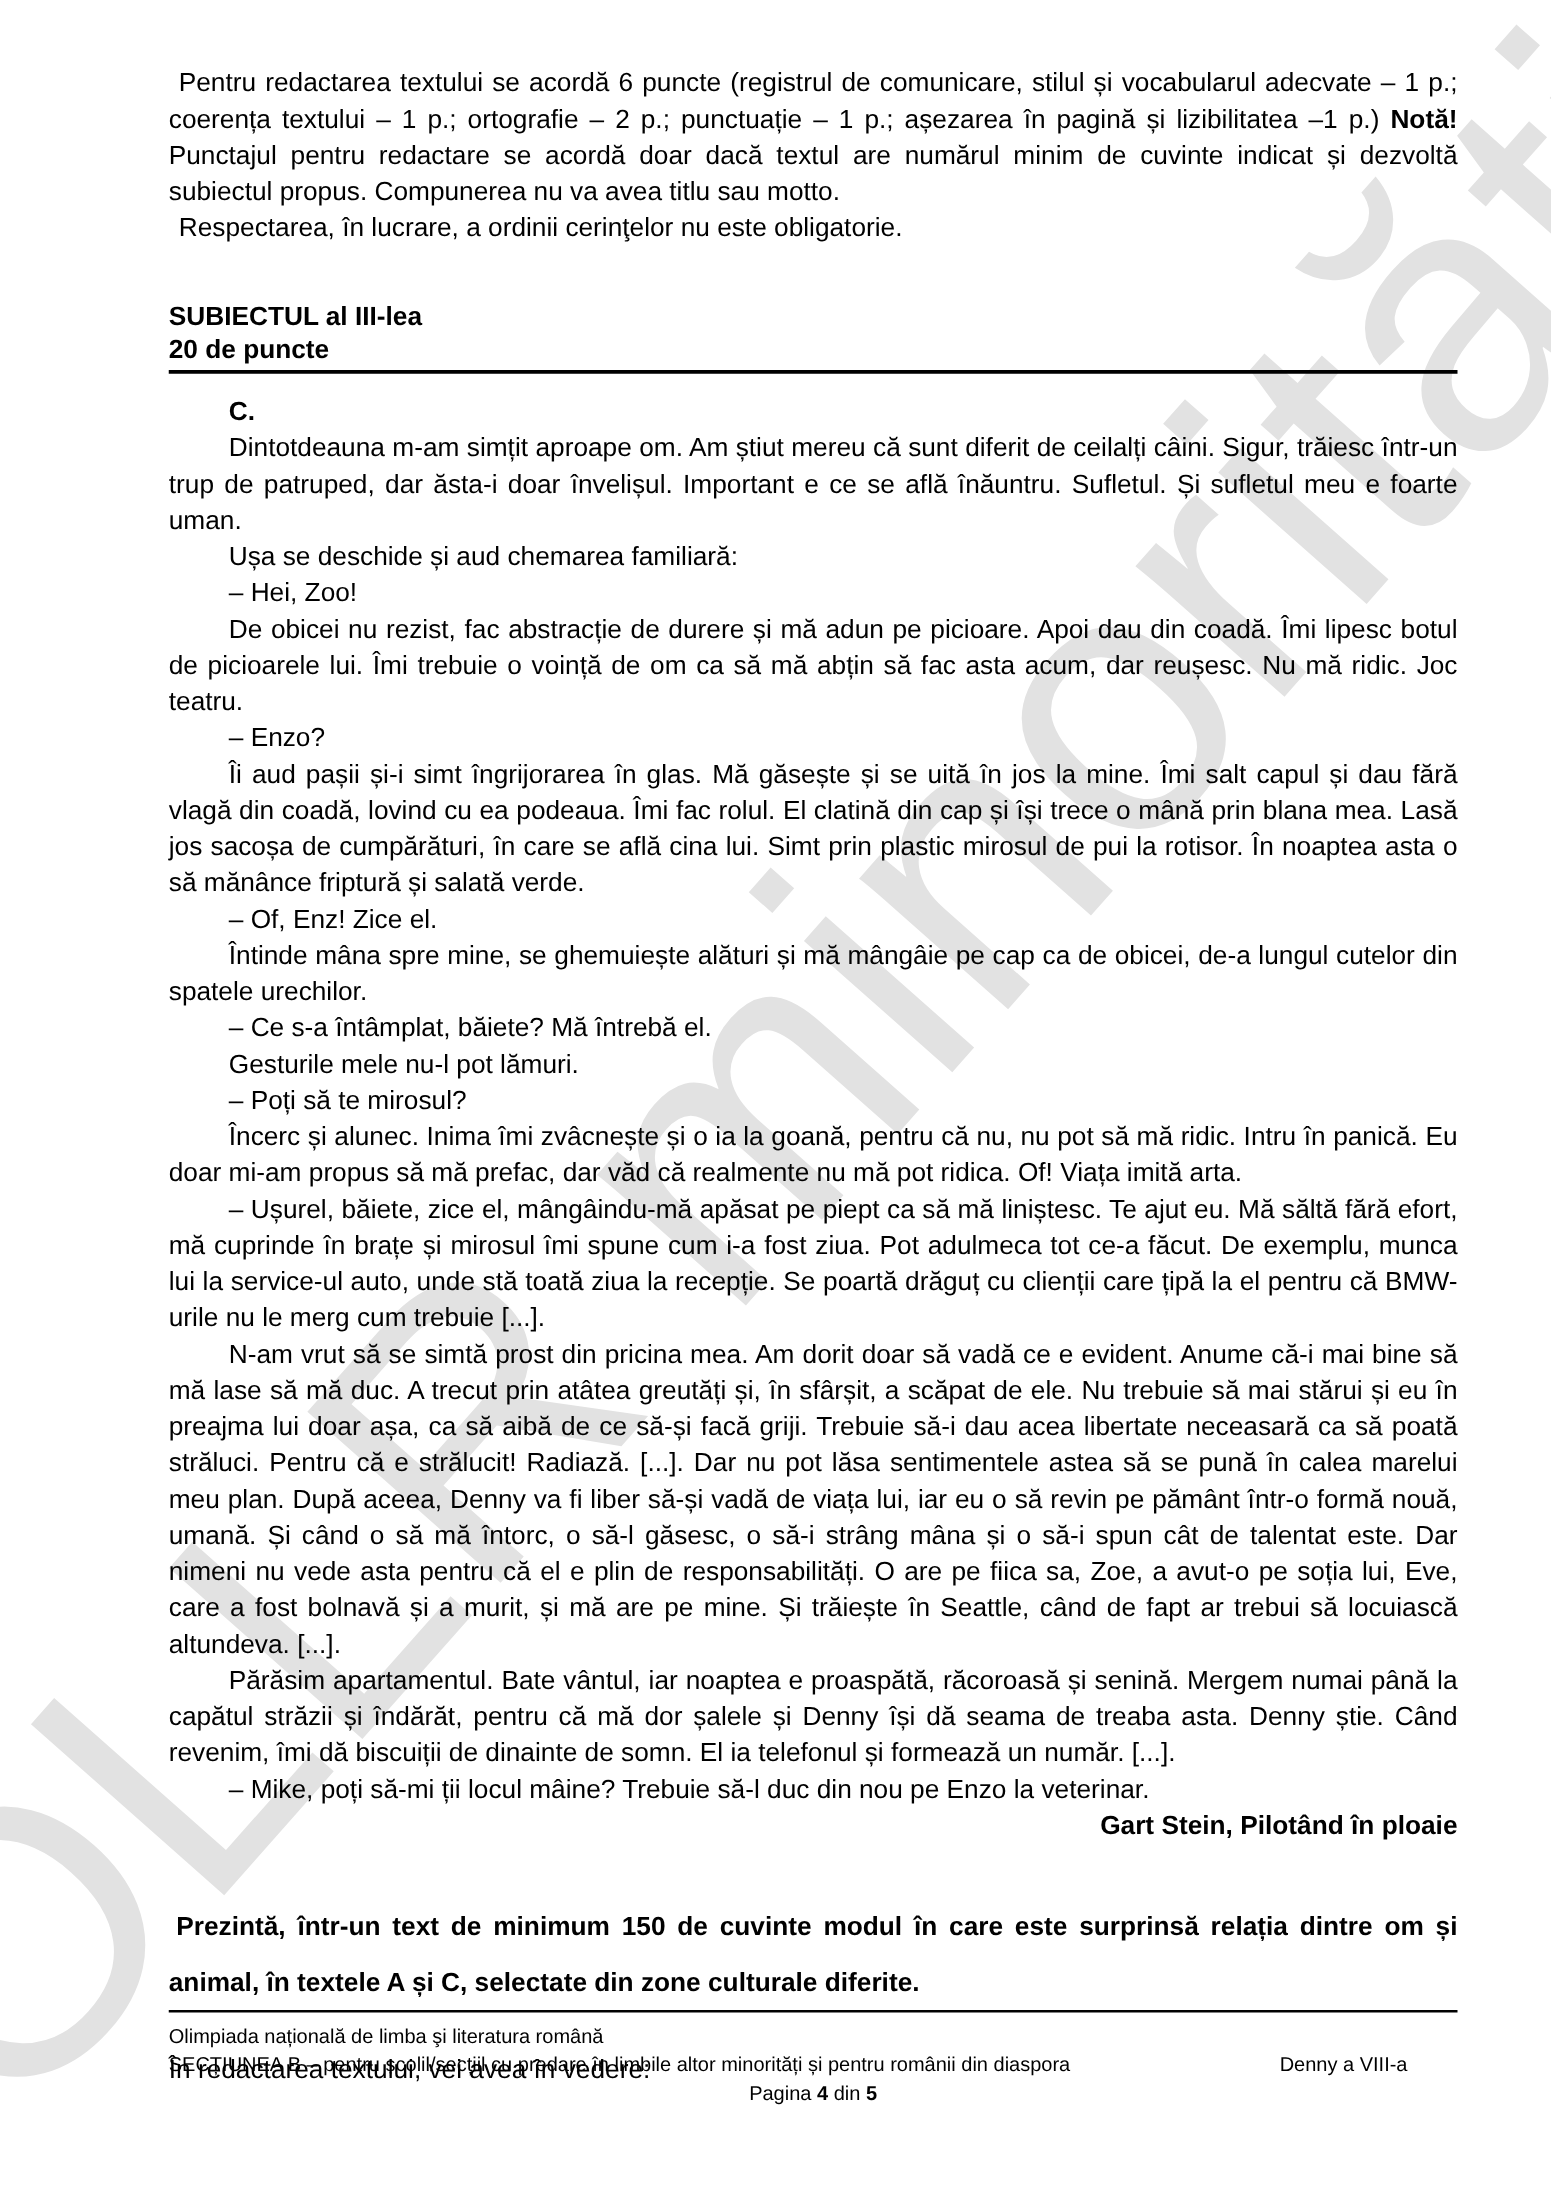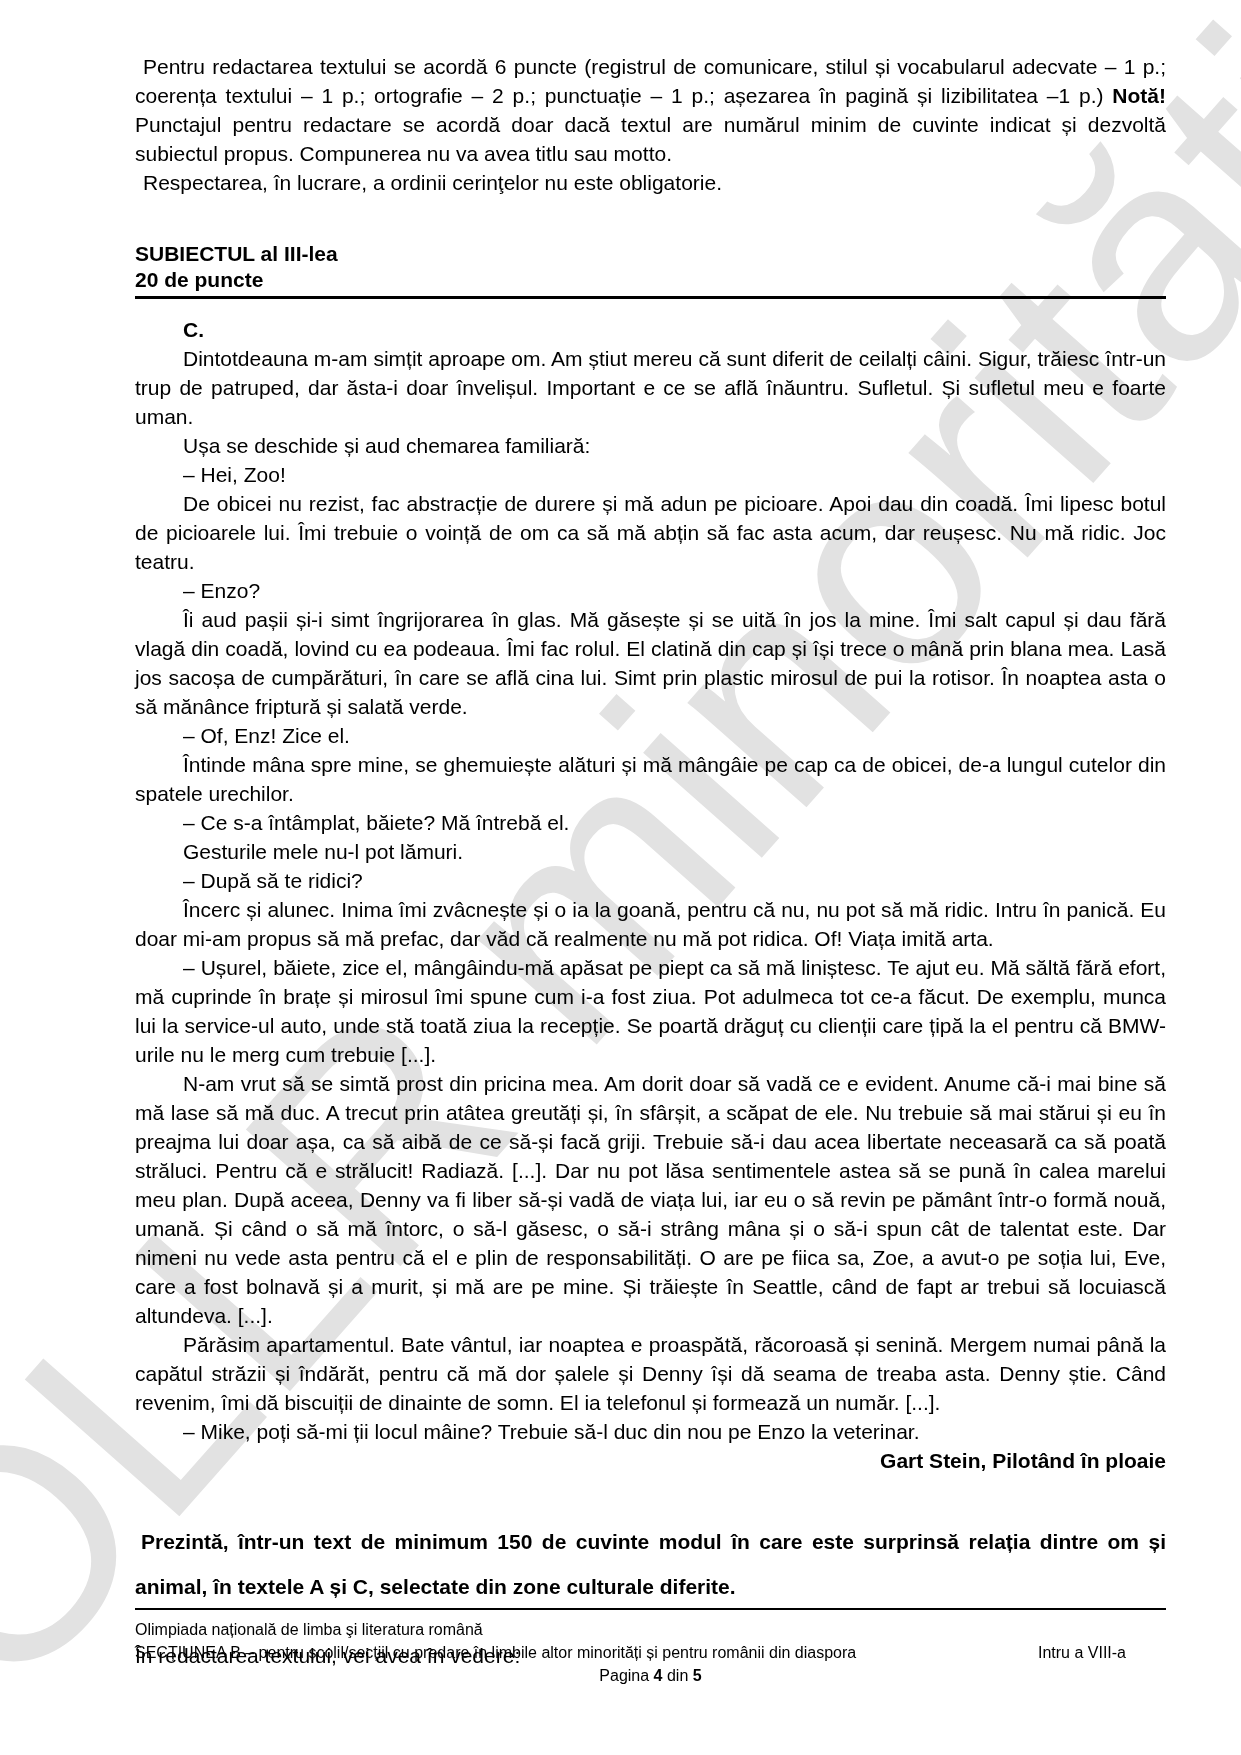--- a/index.html
+++ b/index.html
@@ -104,42 +104,42 @@
         <p class="story-p">Dintotdeauna m-am simțit aproape om. Am știut mereu că sunt diferit de ceilalți câini. Sigur, trăiesc într-un trup de patruped, dar ăsta-i doar învelișul. Important e ce se află înăuntru. Sufletul. Și sufletul meu e foarte uman.</p>
         <p class="story-p">Ușa se deschide și aud chemarea familiară:</p>
         <p class="story-p">–  Hei, Zoo!</p>
         <p class="story-p">De obicei nu rezist, fac abstracție de durere și mă adun pe picioare. Apoi dau din coadă. Îmi lipesc botul de picioarele lui. Îmi trebuie o voință de om ca să mă abțin să fac asta acum, dar reușesc. Nu mă ridic. Joc teatru.</p>
         <p class="story-p">– Enzo?</p>
         <p class="story-p">Îi aud pașii și-i simt îngrijorarea în glas. Mă găsește și se uită în jos la mine. Îmi salt capul și dau fără vlagă din coadă, lovind cu ea podeaua. Îmi fac rolul. El clatină din cap și își trece o mână prin blana mea. Lasă jos sacoșa de cumpărături, în care se află cina lui. Simt prin plastic mirosul de pui la rotisor. În noaptea asta o să mănânce friptură și salată verde.</p>
         <p class="story-p">– Of, Enz! Zice el.</p>
         <p class="story-p">Întinde mâna spre mine, se ghemuiește alături și mă mângâie pe cap ca de obicei, de-a lungul cutelor din spatele urechilor.</p>
         <p class="story-p">– Ce s-a întâmplat, băiete? Mă întrebă el.</p>
         <p class="story-p">Gesturile mele nu-l pot lămuri.</p>
-        <p class="story-p">– După să te ridici?</p>
+        <p class="story-p">– Poți să te mirosul?</p>
         <p class="story-p">Încerc și alunec. Inima îmi zvâcnește și o ia la goană, pentru că nu, nu pot să mă ridic. Intru în panică. Eu doar mi-am propus să mă prefac, dar văd că realmente nu mă pot ridica. Of! Viața imită arta.</p>
         <p class="story-p">– Ușurel, băiete, zice el, mângâindu-mă apăsat pe piept ca să mă liniștesc. Te ajut eu. Mă săltă fără efort, mă cuprinde în brațe și mirosul îmi spune cum i-a fost ziua. Pot adulmeca tot ce-a făcut. De exemplu, munca lui la service-ul auto, unde stă toată ziua la recepție. Se poartă drăguț cu clienții care țipă la el pentru că BMW-urile nu le merg cum trebuie [...].</p>
         <p class="story-p">N-am vrut să se simtă prost din pricina mea. Am dorit doar să vadă ce e evident. Anume că-i mai bine să mă lase să mă duc. A trecut prin atâtea greutăți și, în sfârșit, a scăpat de ele. Nu trebuie să mai stărui și eu în preajma lui doar așa, ca să aibă de ce să-și facă griji. Trebuie să-i dau acea libertate neceasară ca să poată străluci. Pentru că e strălucit! Radiază. [...]. Dar nu pot lăsa sentimentele astea să se pună în calea marelui meu plan. După aceea, Denny va fi liber să-și vadă de viața lui, iar eu o să revin pe pământ într-o formă nouă, umană. Și când o să mă întorc, o să-l găsesc, o să-i strâng mâna și o să-i spun cât de talentat este. Dar nimeni nu vede asta pentru că el e plin de responsabilități. O are pe fiica sa, Zoe, a avut-o pe soția lui, Eve, care a fost bolnavă și a murit, și mă are pe mine. Și trăiește în Seattle, când de fapt ar trebui să locuiască  altundeva. [...].</p>
         <p class="story-p">Părăsim apartamentul. Bate vântul, iar noaptea e proaspătă, răcoroasă și senină. Mergem numai până la capătul străzii și îndărăt, pentru că mă dor șalele și Denny își dă seama de treaba asta. Denny știe. Când revenim, îmi dă biscuiții de dinainte de somn. El ia telefonul și formează un număr. [...].</p>
         <p class="story-p">– Mike, poți să-mi ții locul mâine? Trebuie să-l duc din nou pe Enzo la veterinar.</p>
       </div>
 
     <p class="attribution"><span>Gart Stein, </span><span class="work-title">Pilotând în ploaie</span></p>
 
     <p class="task">Prezintă, într-un text de minimum 150 de cuvinte modul în care este surprinsă relația dintre om și animal, în textele A și C, selectate din zone culturale diferite.</p>
 
     <p class="intro">În redactarea textului, vei avea în vedere:</p>
 
   </div>
 
   <div class="footer">
     <hr class="footer-rule">
     <div>Olimpiada națională de limba şi literatura română</div>
     <div class="footer-row2">
       <span>SECȚIUNEA B – pentru școlil/secțiil cu predare în limbile altor minorități și pentru românii din diaspora</span>
-      <span class="footer-class">Intru a VIII-a</span>
+      <span class="footer-class">Denny a VIII-a</span>
     </div>
     <div class="footer-page">
       <span>Pagina</span>
       <span class="b">4</span>
       <span>din</span>
       <span class="b">5</span>
     </div>
   </div>
 
 </div>

